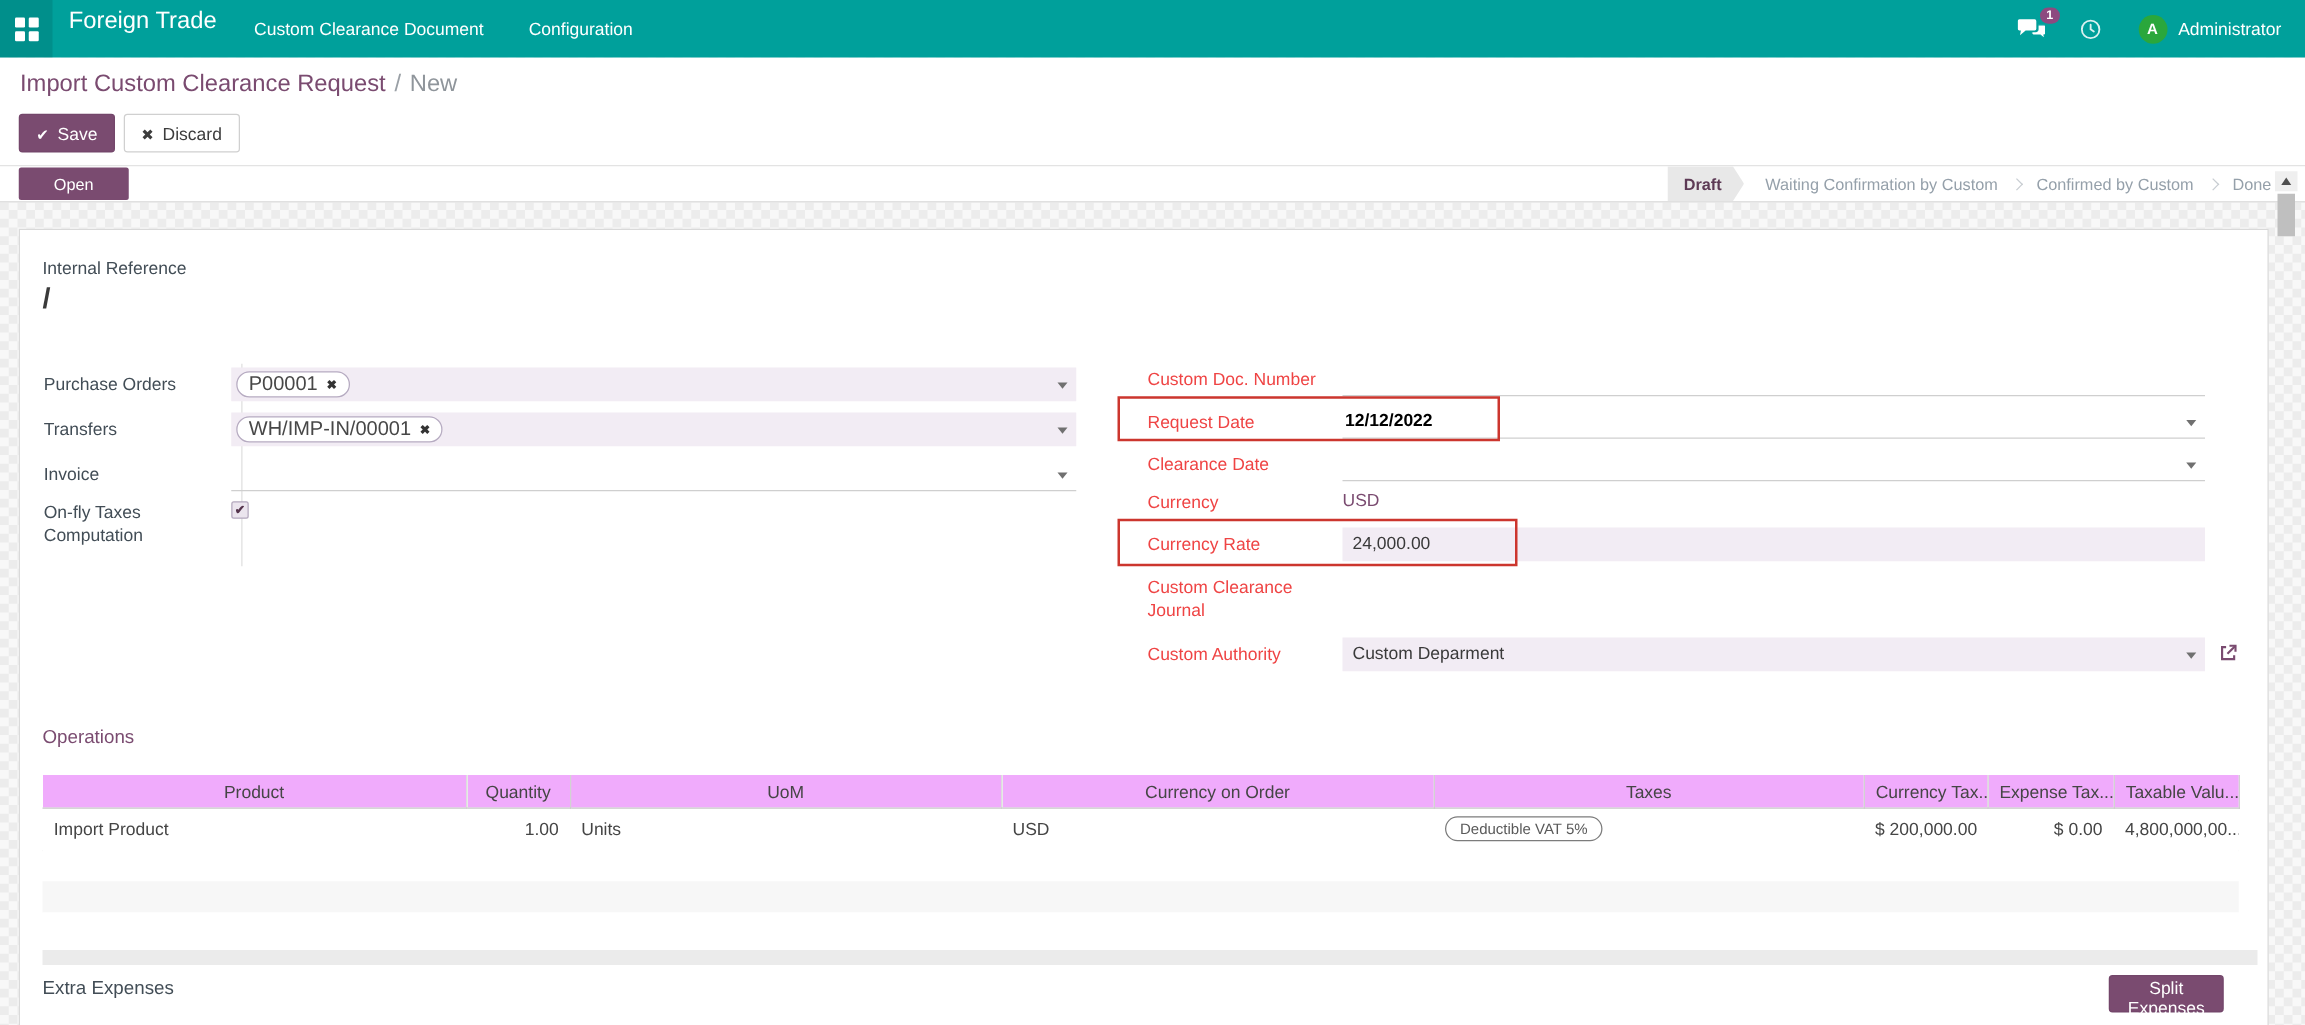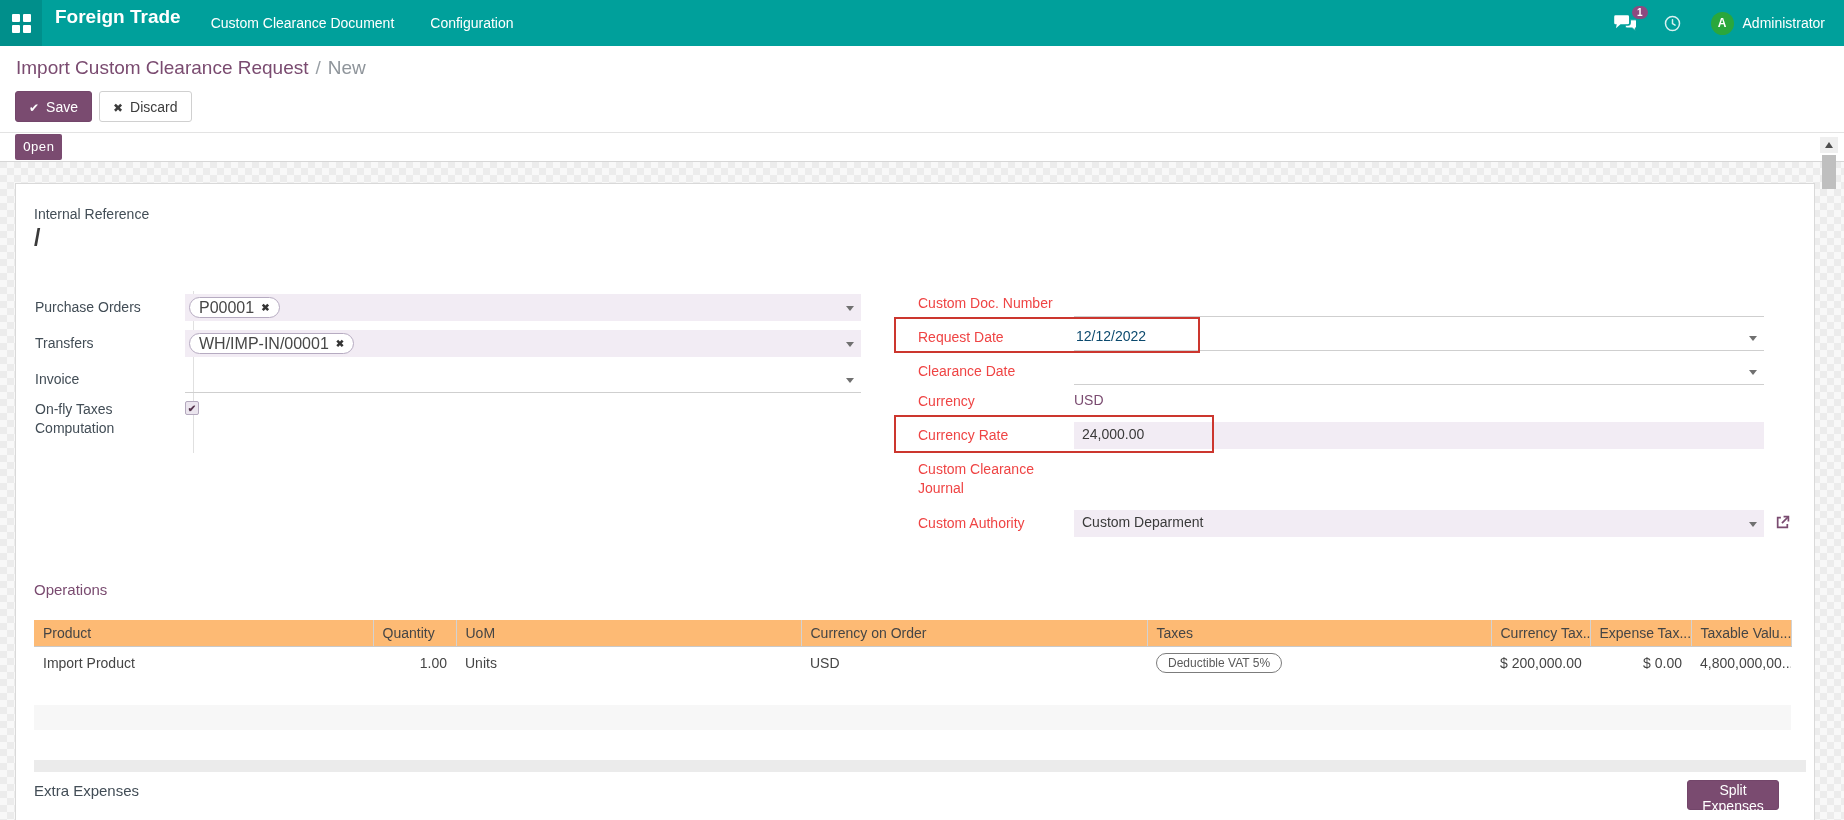--- a/index.html
+++ b/index.html
@@ -7,42 +7,42 @@
   body {
     width:1844px; height:820px; position:relative; overflow:hidden;
     font-family:"Liberation Sans", sans-serif; color:#424d56;
     background: conic-gradient(#ececec 90deg, #f8f8f8 90deg 180deg, #ececec 180deg 270deg, #f8f8f8 270deg) 0 0 / 14px 14px;
   }
   
   .navbar { position:absolute; top:0; left:0; width:100%; height:46px; background:#00a09b; display:flex; align-items:center; color:#fff; z-index:20; }
   .apps-toggle { width:42px; height:46px; background:rgba(0,0,0,.10); display:flex; align-items:center; justify-content:center; cursor:pointer; }
   .apps-grid { display:grid; grid-template-columns:8px 8px; grid-gap:3px; }
   .apps-grid i { width:8px; height:8px; background:#fff; border-radius:1px; }
-  .brand { font-size:19px; font-weight:700; margin:0 30px 12px 13px; white-space:nowrap; }
+  .brand { font-size:19px; font-weight:400; margin:0 30px 12px 13px; white-space:nowrap; }
   .nav-item { font-size:14px; margin-right:36px; cursor:pointer; white-space:nowrap; }
   .nav-right { margin-left:auto; display:flex; align-items:center; margin-right:19px; }
   .msg-wrap { position:relative; margin-right:28px; cursor:pointer; height:18px; }
   .badge { position:absolute; top:-8px; right:-12px; background:#8d4a80; color:#fff; font-size:10px; line-height:13px; border-radius:8px; padding:0 5px; font-weight:700; }
   .clock-wrap { margin-right:30px; cursor:pointer; height:17px; }
   .avatar { width:23px; height:23px; border-radius:50%; background:#2aa73c; color:#fff; font-size:12px; font-weight:700; display:flex; align-items:center; justify-content:center; margin-right:9px; }
   .user-name { font-size:14px; }
   
   .panel { position:absolute; top:46px; left:0; width:100%; height:116px; background:#fff; }
   .breadcrumb { position:absolute; left:16px; top:11px; font-size:19px; color:#7a4b70; white-space:nowrap; }
   .bc-parent { cursor:pointer; }
   .bc-sep { color:#9aa0a6; margin:0 7px; }
   .bc-current { color:#8f959b; }
   .btn-row { position:absolute; left:15px; top:45px; display:flex; gap:7px; }
   .btn { height:31px; font-size:14px; padding:0 13px; display:inline-flex; align-items:center; gap:7px; border-radius:3px; border:1px solid transparent; cursor:pointer; font-family:inherit; }
   .btn-primary { background:#7a4b70; color:#fff; border-color:#73466a; }
   .btn-secondary { background:#fff; color:#3c3c3c; border-color:#d0d0d0; }
   .icon-check::before { content:"\2714"; font-size:12px; }
   .icon-x::before { content:"\2716"; font-size:12px; }
   .status-row { position:absolute; left:0; bottom:0; width:100%; height:30px; border-top:1px solid #e3e3e3; border-bottom:1px solid #d6d6d6; display:flex; align-items:center; background:#fff; }
-  .btn-open { height:26px; margin-left:15px; padding:0 8px; font-size:13px; background:#7a4b70; color:#fff; border:none; border-radius:2px; cursor:pointer; font-family:Liberation Mono, monospace; display:flex; align-items:center;text-align:right; }
+  .btn-open { height:26px; margin-left:15px; padding:0 28px; font-size:13px; background:#7a4b70; color:#fff; border:none; border-radius:2px; cursor:pointer; font-family:Liberation Sans, sans-serif; display:flex; align-items:center;text-align:right; }
   .stages { margin-left:auto; display:flex; align-items:center; height:100%; margin-right:27px; }
   .stage { font-size:13px; color:#95a0aa; display:flex; align-items:center; height:100%; white-space:nowrap; cursor:pointer; }
   .stage.active { background:#e8e8e8; color:#5d3a55; font-weight:700; padding:0 18px 0 13px; margin-right:17px;
     clip-path:polygon(0 0, calc(100% - 9px) 0, 100% 50%, calc(100% - 9px) 100%, 0 100%); }
   .chev { width:7px; height:7px; border-top:1px solid #c8cdd2; border-right:1px solid #c8cdd2; transform:rotate(45deg); margin:0 12px; flex-shrink:0; }
   
   .scroll-up { position:absolute; top:137px; left:1820px; width:18px; height:16px; background:#efefef; display:flex; align-items:center; justify-content:center; z-index:30; cursor:pointer; }
   .tri-up { width:0; height:0; border-left:4px solid transparent; border-right:4px solid transparent; border-bottom:6px solid #4f4f4f; }
   .scroll-thumb { position:absolute; top:155px; left:1822px; width:14px; height:34px; background:#bfbfbf; z-index:30; cursor:grab; }
   
@@ -54,33 +54,33 @@
   .flabel { width:150px; font-size:14px; color:#424d56; line-height:19px; padding-top:4px; flex-shrink:0; }
   .flabel-r { width:140px; font-size:14px; color:#ef4444; line-height:19px; padding-top:4px; flex-shrink:0; margin-right:16px; }
   .ffield { position:relative; width:676px; }
   .ffield-r { position:relative; width:690px; }
   .tags-field { background:#f2ecf4; min-height:27px; display:flex; align-items:center; padding:0 22px 0 4px; cursor:text; }
   .tag { background:#fff; border:1px solid #b6abc1; border-radius:12px; height:21px; display:inline-flex; align-items:center; gap:7px; padding:0 9px; font-size:16px; color:#474747; }
   .tag-x { font-size:10px; font-weight:700; color:#333; cursor:pointer; }
   .tag-x::before { content:"\2716"; }
   .caret { position:absolute; right:7px; top:12px; width:0; height:0; border-left:4px solid transparent; border-right:4px solid transparent; border-top:5px solid #707070; pointer-events:none; }
   .empty-field { height:27px; border-bottom:1px solid #cfcfcf; position:relative; cursor:text; }
-  .text-field { height:27px; border-bottom:1px solid #cfcfcf; font-size:14px; color:#0c4a6e; padding:4px 22px 0 2px; position:relative; cursor:text; }
+  .text-field { height:27px; border-bottom:1px solid #cfcfcf; font-size:14px; color:#000000; padding:4px 22px 0 2px; position:relative; cursor:text;font-weight:bold; }
   .lav-field { background:#f2ecf4; height:27px; font-size:14px; color:#3a3a3a; padding:4px 22px 0 8px; position:relative; cursor:text; white-space:nowrap; }
   .plain-val { font-size:14px; color:#7a4b70; padding-top:4px; cursor:pointer; }
   .checkbox { width:14px; height:14px; background:#ebe5ee; border:1px solid #b3a8bd; border-radius:2px; display:flex; align-items:center; justify-content:center; font-size:10px; color:#54344c; font-weight:700; margin-top:5px; cursor:pointer; }
   .checkbox::before { content:"\2714"; }
   .ext-link { position:absolute; right:-26px; top:5px; cursor:pointer; line-height:0; }
   .red-box { position:absolute; border:2px solid #cc362e; z-index:8; pointer-events:none; }
   .red-box.req { left:878px; top:133px; width:306px; height:36px; }
   .red-box.rate { left:878px; top:231px; width:320px; height:38px; }
   
   .ops-title { position:absolute; left:18px; top:397px; font-size:15px; color:#7a4b70; font-weight:500; }
   .ops-table { position:absolute; left:18px; top:436px; width:1757px; border-collapse:collapse; table-layout:fixed; font-size:14px; }
-  .ops-table th { background:#fdba74; border-right:1px solid #d2d2d2; border-bottom:1px solid #c9c9c9; height:26px; font-weight:400; color:#454545; padding:0 9px; text-align:left; white-space:nowrap; overflow:hidden; cursor:pointer; }
+  .ops-table th { background:#f0abfc; border-right:1px solid #d2d2d2; border-bottom:1px solid #c9c9c9; height:26px; font-weight:400; color:#454545; padding:0 9px; text-align:center; white-space:nowrap; overflow:hidden; cursor:pointer; }
   .ops-table td { height:34px; padding:0 9px; border-bottom:1px solid #e6e6e6; color:#454545; white-space:nowrap; overflow:hidden; cursor:pointer; }
   .num { text-align:right; }
   .tax-pill { display:inline-block; border:1px solid #7c7c7c; border-radius:12px; padding:2px 11px; font-size:12px; color:#5a5a5a; background:#fff; }
   .empty-row { position:absolute; left:18px; width:1757px; height:25px; }
   .er1 { top:496px; background:#fff; }
   .er2 { top:521px; background:#f7f7f7; }
   .er3 { top:546px; background:#fff; }
   .gray-bar { position:absolute; left:18px; top:576px; width:1772px; height:12px; background:#ebebeb; }
   .extra-title { position:absolute; left:18px; top:598px; font-size:15px; color:#424d56; font-weight:500; }
   .split-btn { position:absolute; left:1671px; top:596px; width:92px; height:30px; background:#7a4b70; color:#fff; font-size:14px; border:1px solid #73466a; border-radius:3px; cursor:pointer; font-family:inherit; }
@@ -132,20 +132,28 @@
       <span class="icon-check"></span>
       <span>Save</span>
     </button>
     <button class="btn btn-secondary">
       <span class="icon-x"></span>
       <span>Discard</span>
     </button>
   </div>
   <div class="status-row">
     <button class="btn-open">Open</button>
+    <div class="stages">
+      <div class="stage active">Draft</div>
+      <div class="stage">Waiting Confirmation by Custom</div>
+      <span class="chev"></span>
+      <div class="stage">Confirmed by Custom</div>
+      <span class="chev"></span>
+      <div class="stage">Done</div>
+    </div>
   </div>
 </div>
 
 <div class="scroll-up">
   <span class="tri-up"></span>
 </div>
 <div class="scroll-thumb"></div>
 
 <div class="sheet">
 

